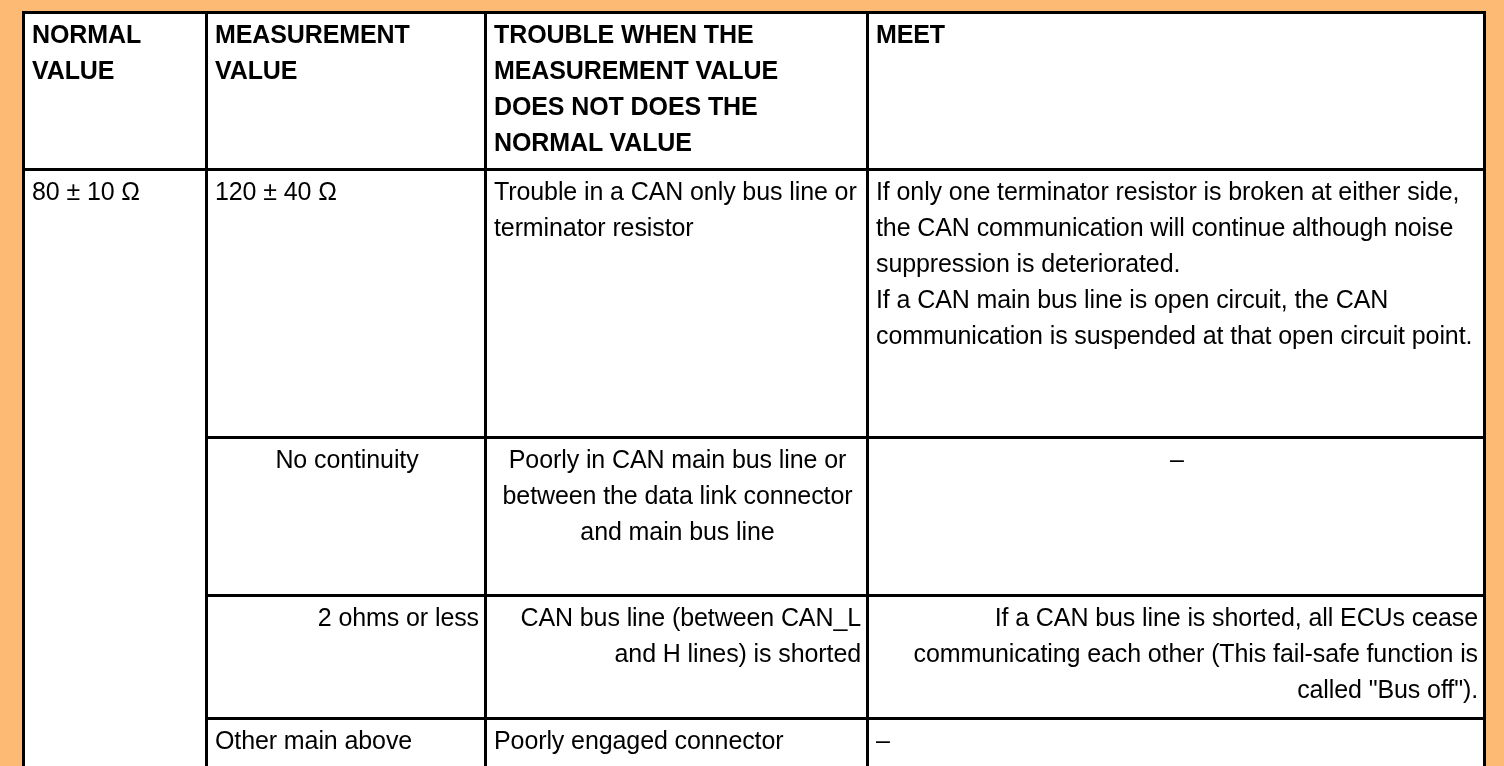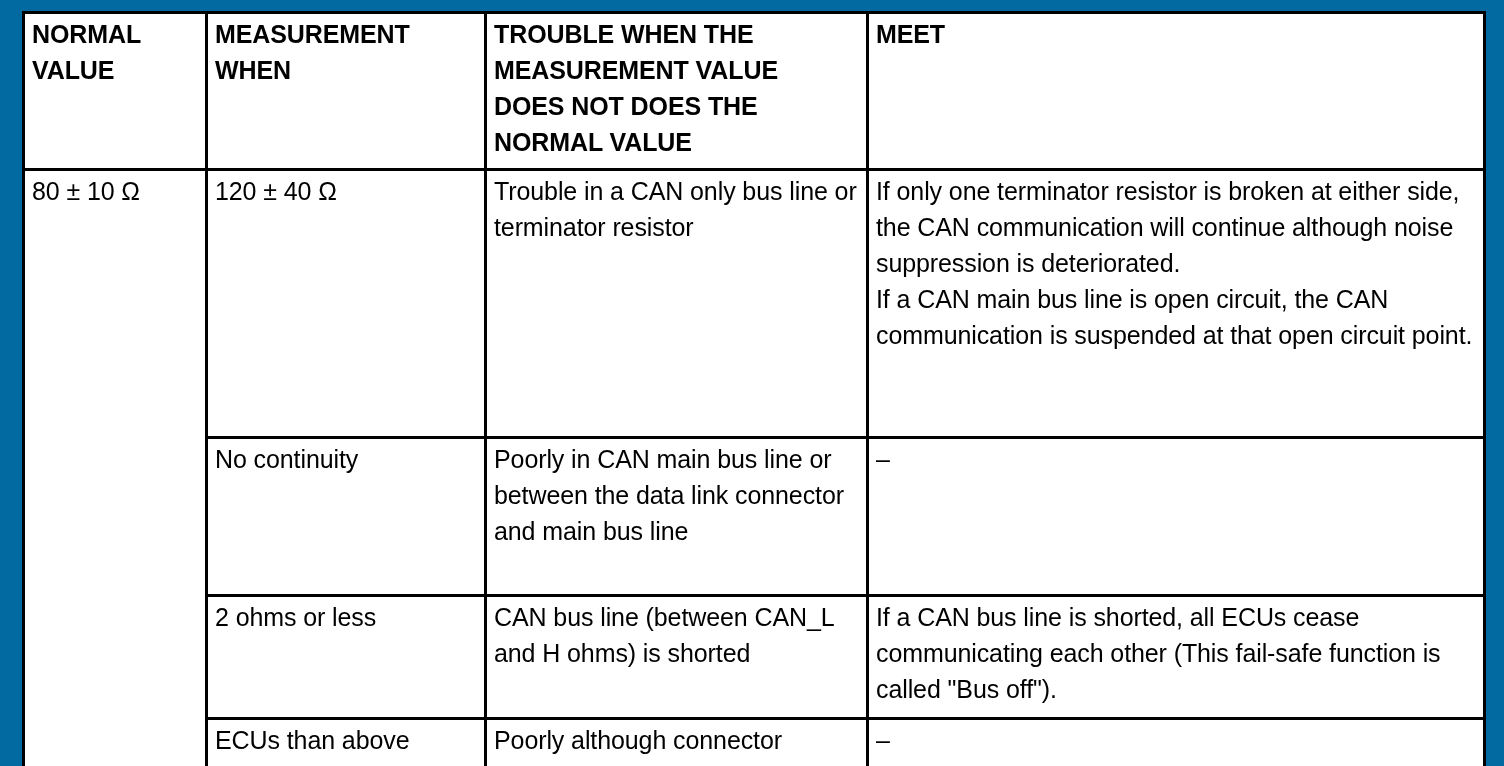--- a/index.html
+++ b/index.html
@@ -13,21 +13,21 @@
     height: 766px;
     font-family: "Liberation Sans", sans-serif;
     color: #000000;
     overflow: hidden;
   }
 
   .page {
     position: relative;
     width: 1504px;
     height: 766px;
-    background: #0369a1;
+    background: #fdba74;
   }
 
   table.diag-table {
     position: absolute;
     left: 22px;
     top: 11px;
     width: 1461px;
     border-collapse: collapse;
     table-layout: fixed;
     background: #ffffff;
@@ -50,22 +50,22 @@
   col.c4 { width: 617px; }
 
   
   tr.header-row td {
     font-weight: bold;
     height: 147px;
   }
 
   
   tr.row-1 td { height: 258px; }
-  tr.row-2 td { height: 148px; }
-  tr.row-3 td { height: 113px; }
+  tr.row-2 td { height: 148px; text-align: center; }
+  tr.row-3 td { height: 113px; text-align: right; }
   tr.row-4 td { height: 43px; }
 
   .cell-text {
     display: block;
     white-space: pre-line;
   }
 
   .dash {
     display: block;
     font-size: 25px;
@@ -91,21 +91,21 @@
     </colgroup>
     <tbody>
 
       <tr class="header-row">
         <td>
           <span class="cell-text">NORMAL
 VALUE</span>
         </td>
         <td>
           <span class="cell-text">MEASUREMENT
-WHEN</span>
+VALUE</span>
         </td>
         <td>
           <span class="cell-text">TROUBLE WHEN THE
 MEASUREMENT VALUE
 DOES NOT DOES THE
 NORMAL VALUE</span>
         </td>
         <td>
           <span class="cell-text">MEET</span>
         </td>
@@ -137,33 +137,33 @@
         <td>
           <span class="dash">–</span>
         </td>
       </tr>
 
       <tr class="row-3">
         <td>
           <span class="cell-text">2 ohms or less</span>
         </td>
         <td>
-          <span class="cell-text">CAN bus line (between CAN_L and H ohms) is shorted</span>
+          <span class="cell-text">CAN bus line (between CAN_L and H lines) is shorted</span>
         </td>
         <td>
           <span class="cell-text">If a CAN bus line is shorted, all ECUs cease communicating each other (This fail-safe function is called "Bus off").</span>
         </td>
       </tr>
 
       <tr class="row-4">
         <td>
-          <span class="cell-text">ECUs than above</span>
+          <span class="cell-text">Other main above</span>
         </td>
         <td>
-          <span class="cell-text">Poorly although connector</span>
+          <span class="cell-text">Poorly engaged connector</span>
         </td>
         <td>
           <span class="dash">–</span>
         </td>
       </tr>
 
     </tbody>
   </table>
 
 </div>

